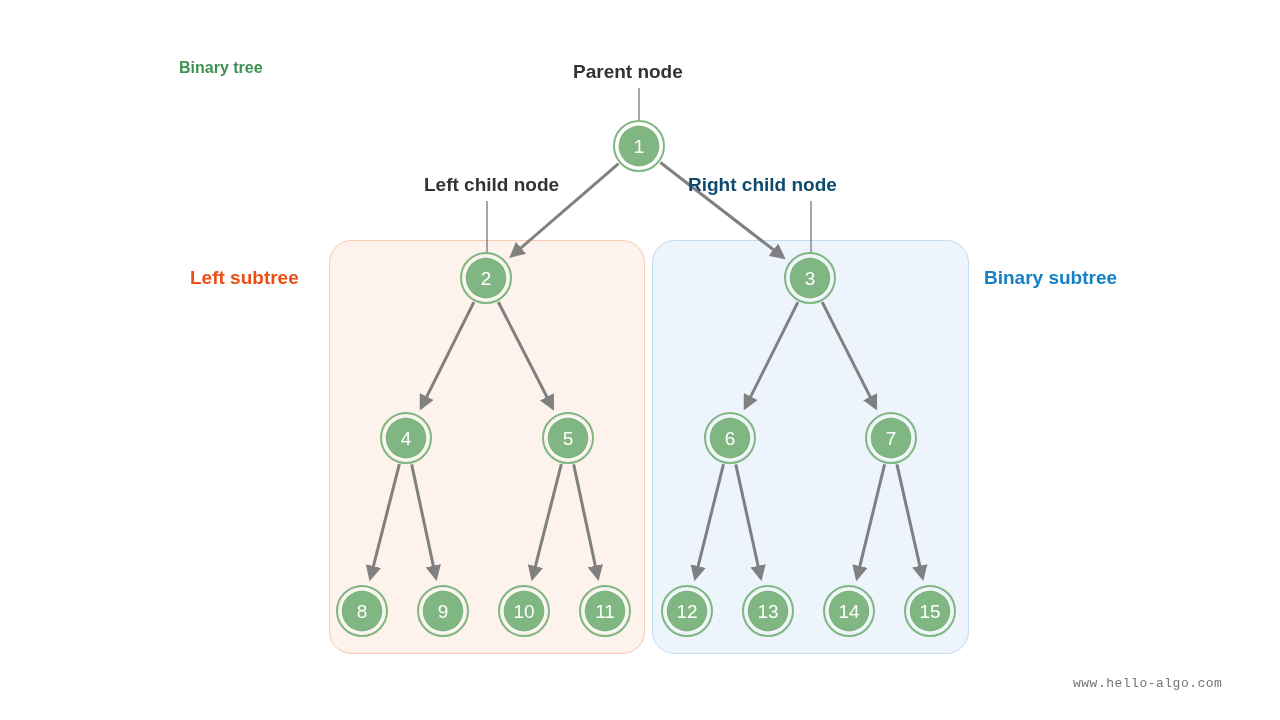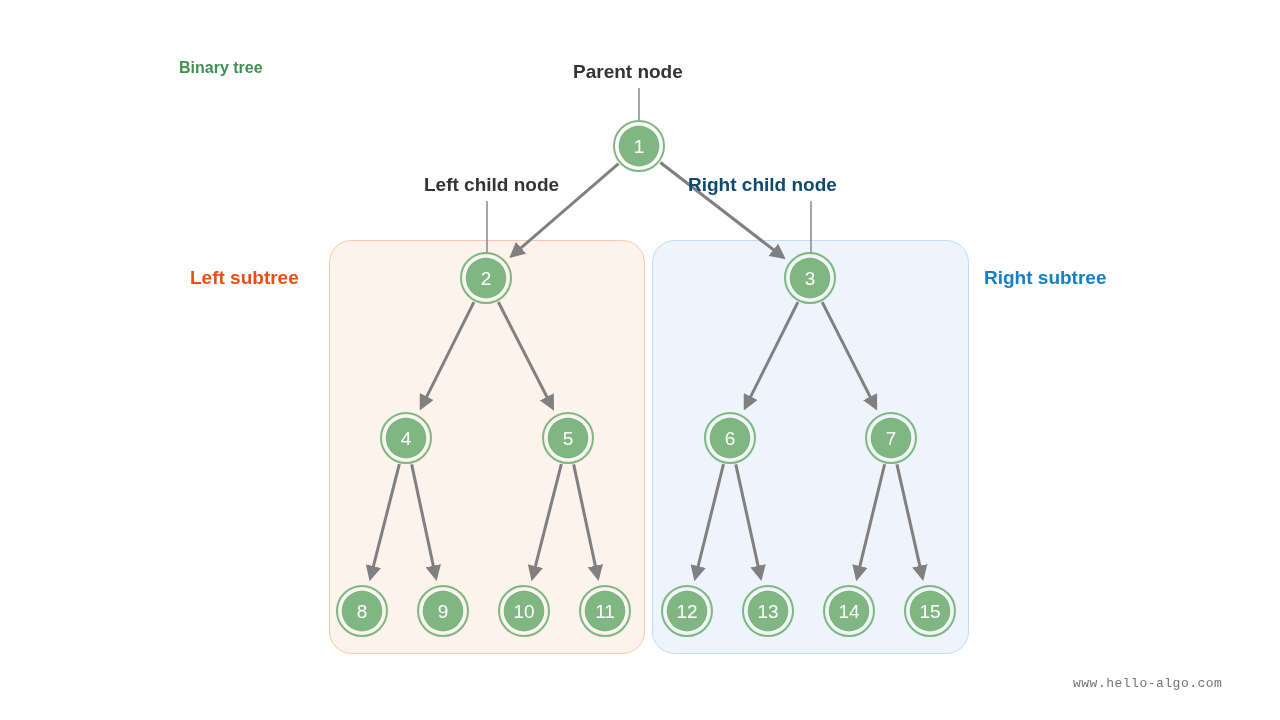--- a/index.html
+++ b/index.html
@@ -206,17 +206,17 @@
         <circle cx="930" cy="611" r="25" fill="none" stroke="#7FB780" stroke-width="2"></circle>
         <circle cx="930" cy="611" r="21.4" fill="#ffffff" stroke="none"></circle>
         <circle cx="930" cy="611" r="20.4" fill="#80B681" stroke="none"></circle>
         <text x="930" y="611.5" class="node-text">15</text>
       </g>
     </g>
 </svg>
 
 <div class="label label-title">Binary tree</div>
 <div class="label label-left-subtree">Left subtree</div>
-<div class="label label-right-subtree">Right subtree</div>
+<div class="label label-right-subtree">Binary subtree</div>
 <div class="label label-parent">Parent node</div>
 <div class="label label-left-child">Left child node</div>
 <div class="label label-right-child">Right child node</div>
 <div class="watermark">www.hello-algo.com</div>
 
 </body></html>

